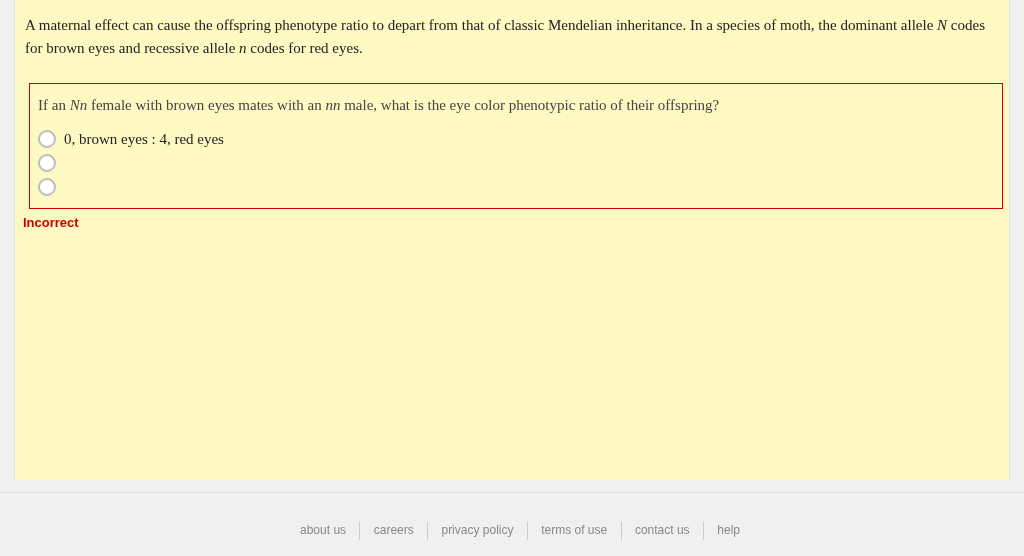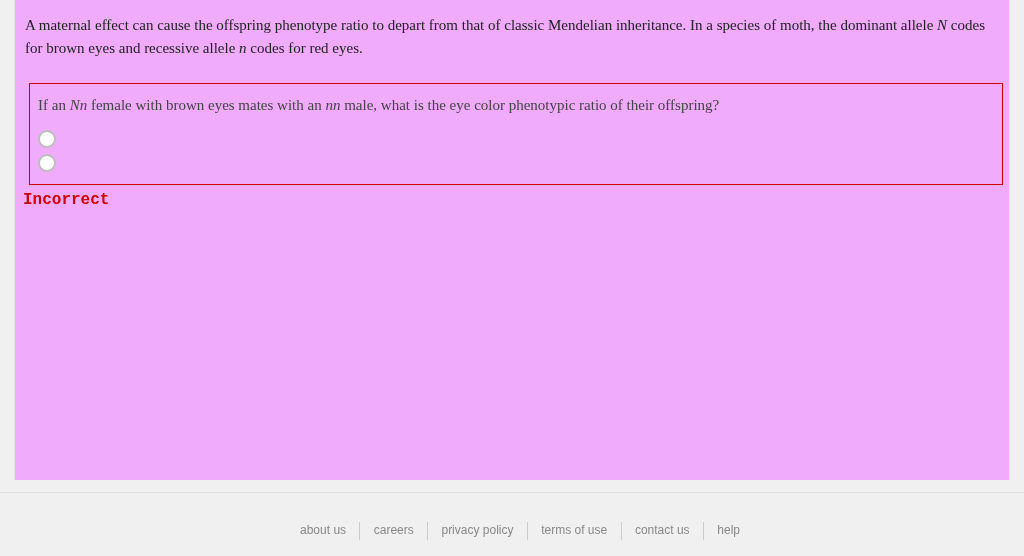--- a/index.html
+++ b/index.html
@@ -6,21 +6,21 @@
   body {
     font-family: Georgia, 'Times New Roman', serif;
     font-size: 15px;
     color: #333;
     background: #f0f0f0;
     width: 1024px;
     height: 556px;
     overflow: hidden;
   }
   .page-wrap {
-    background: #f0abfc;
+    background: #fef9c3;
     margin: 0 14px;
     border-left: 1px solid #e5e5e5;
     border-right: 1px solid #e5e5e5;
     min-height: 480px;
     padding: 0;
   }
   .intro {
     padding: 14px 10px 20px 10px;
     line-height: 1.55;
     color: #222;
@@ -59,22 +59,22 @@
   }
   .radio.selected::after {
     content: "";
     position: absolute;
     top: 2px; left: 2px; right: 2px; bottom: 2px;
     background: #9e9e9e;
     border-radius: 50%;
   }
   .feedback {
     color: #c00;
-    font-family: Liberation Mono, monospace;
-    font-size: 16px;
+    font-family: Liberation Sans, sans-serif;
+    font-size: 13px;
     font-weight: bold;
     padding: 6px 0 0 8px;
   }
   .footer {
     position: absolute;
     left: 0; right: 0;
     top: 522px;
     text-align: center;
     font-family: Arial, Helvetica, sans-serif;
     font-size: 12px;
@@ -111,20 +111,24 @@
   </div>
 
   <div class="question-box">
     <div class="question-text">
       <span>If an </span><span class="ital">Nn</span><span> female with brown eyes mates with an </span><span class="ital">nn</span><span> male, what is the eye color phenotypic ratio of their offspring?</span>
     </div>
 
     <div class="options">
       <label class="option">
         <span class="radio"></span>
+        <span>0, brown eyes : 4, red eyes</span>
+      </label>
+      <label class="option">
+        <span class="radio"></span>
       </label>
       <label class="option">
         <span class="radio"></span>
       </label>
     </div>
   </div>
 
   <div class="feedback">Incorrect</div>
 
 </div>

